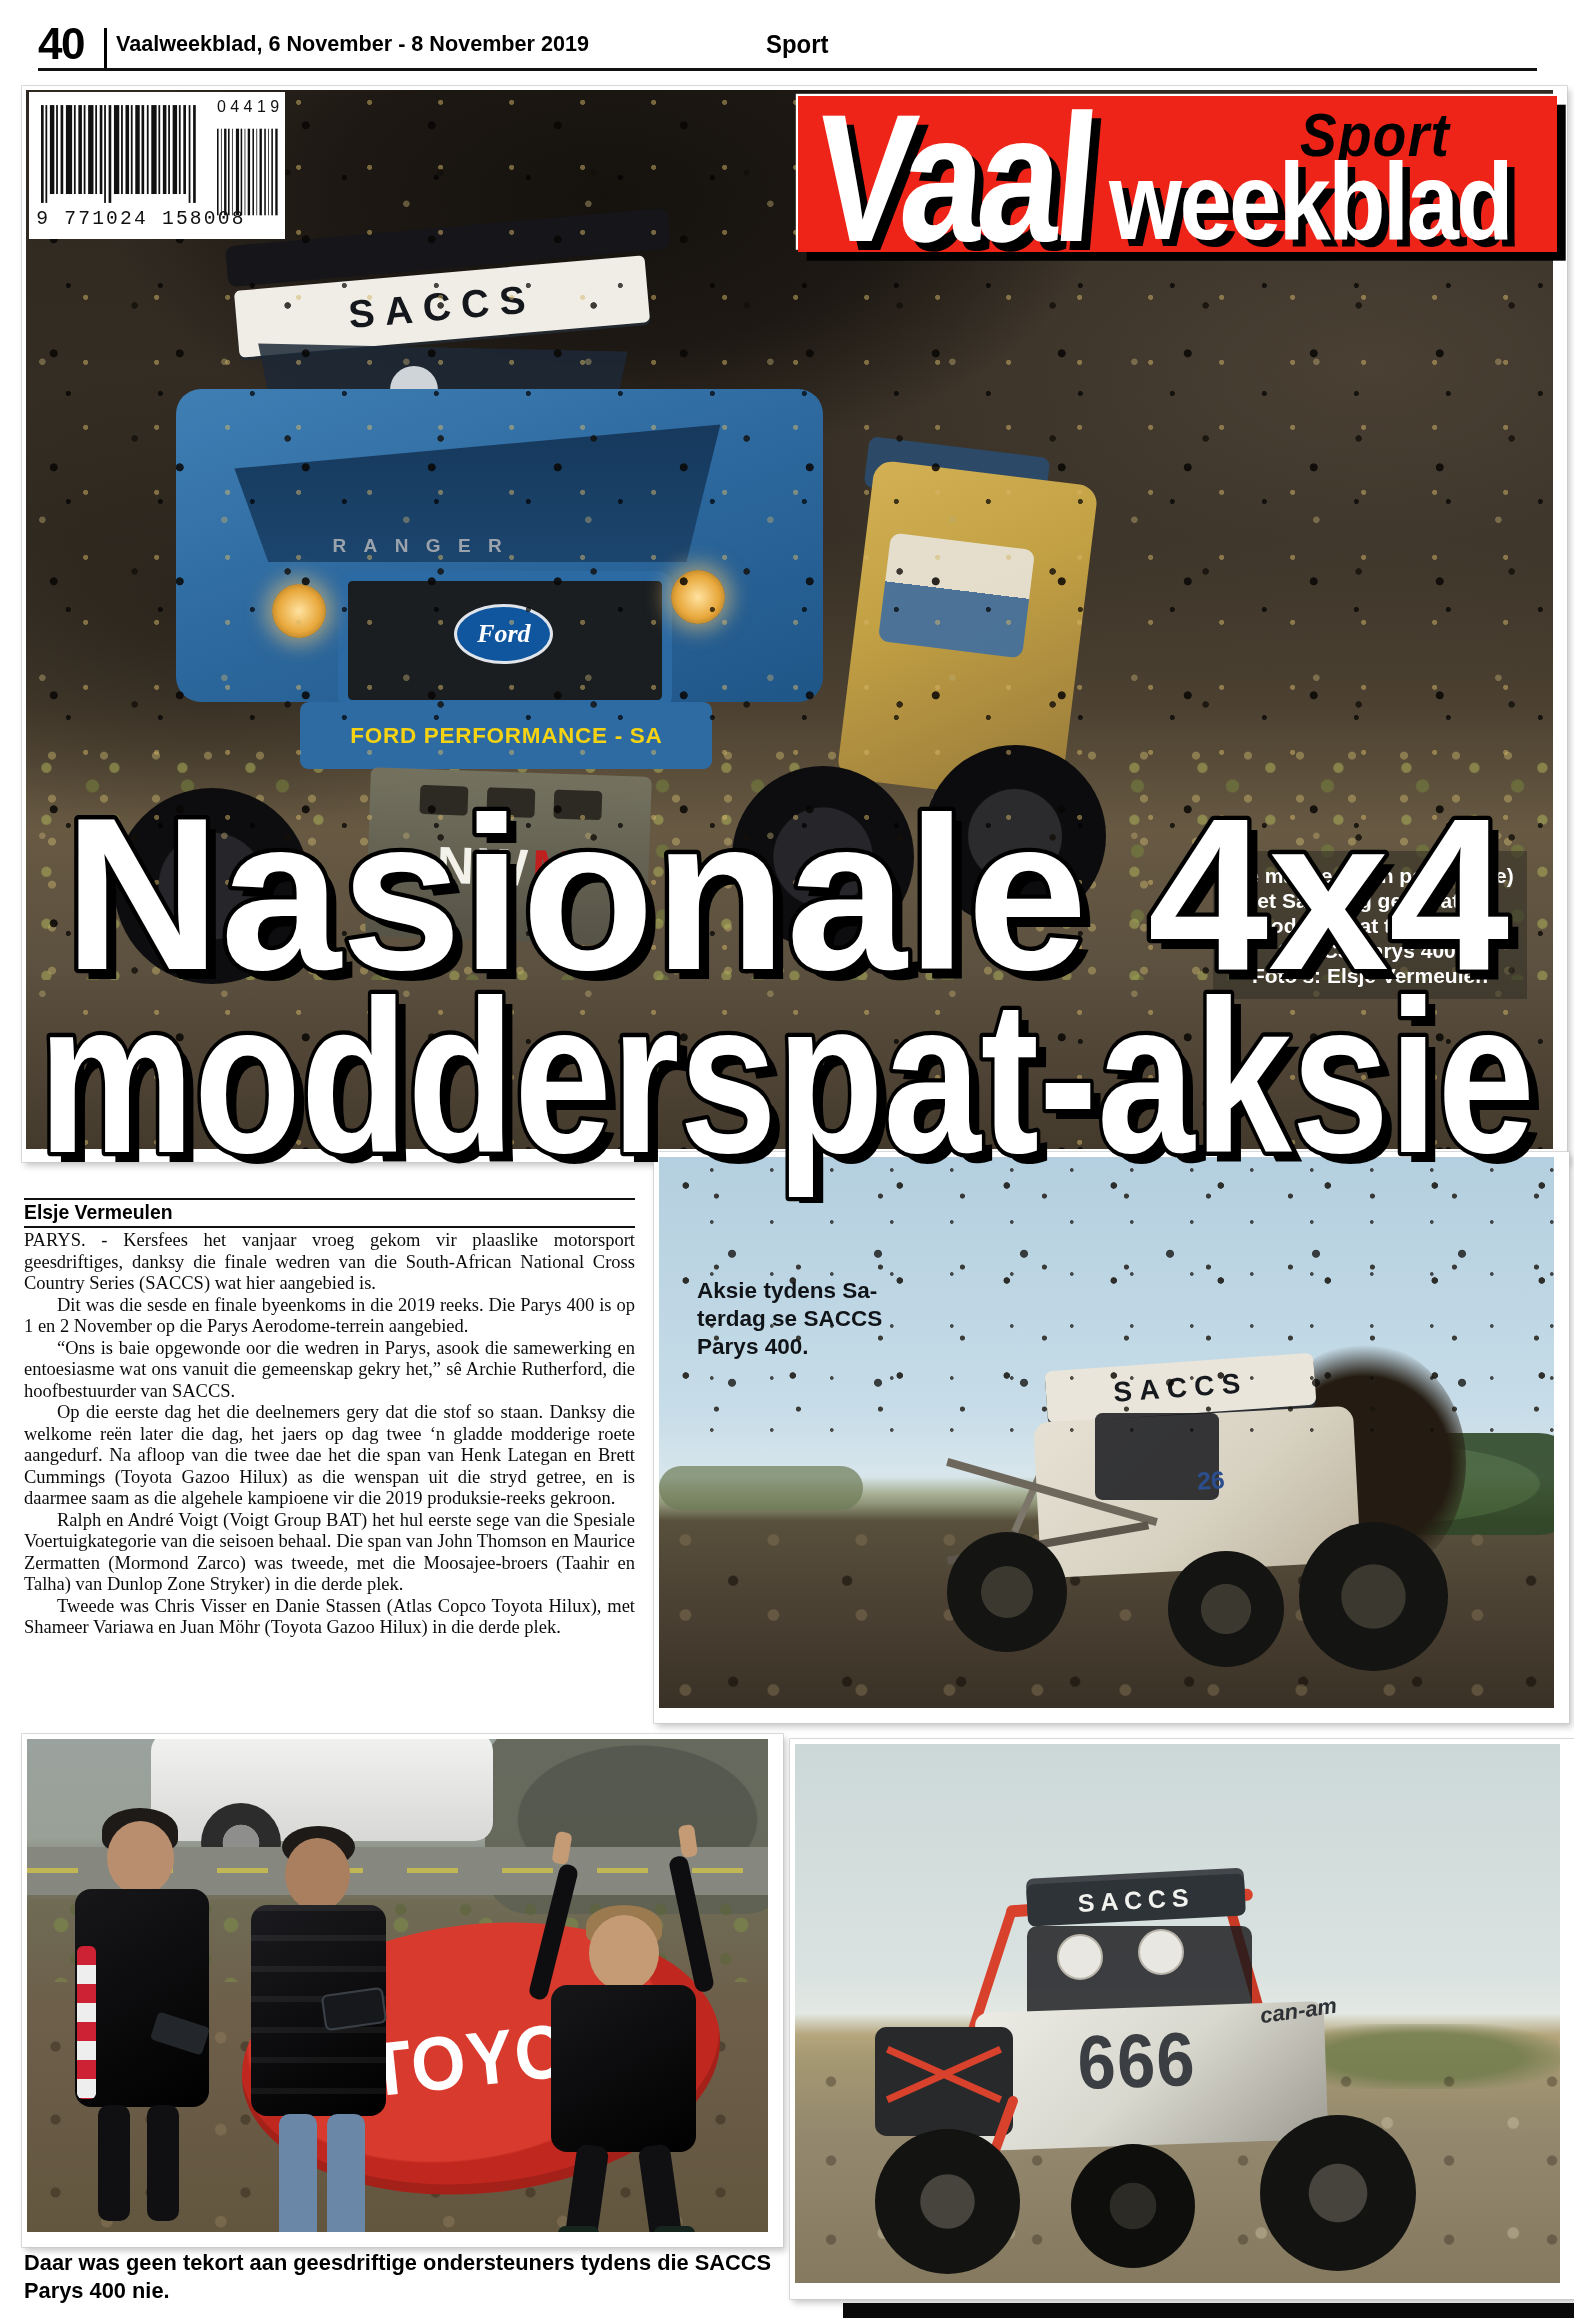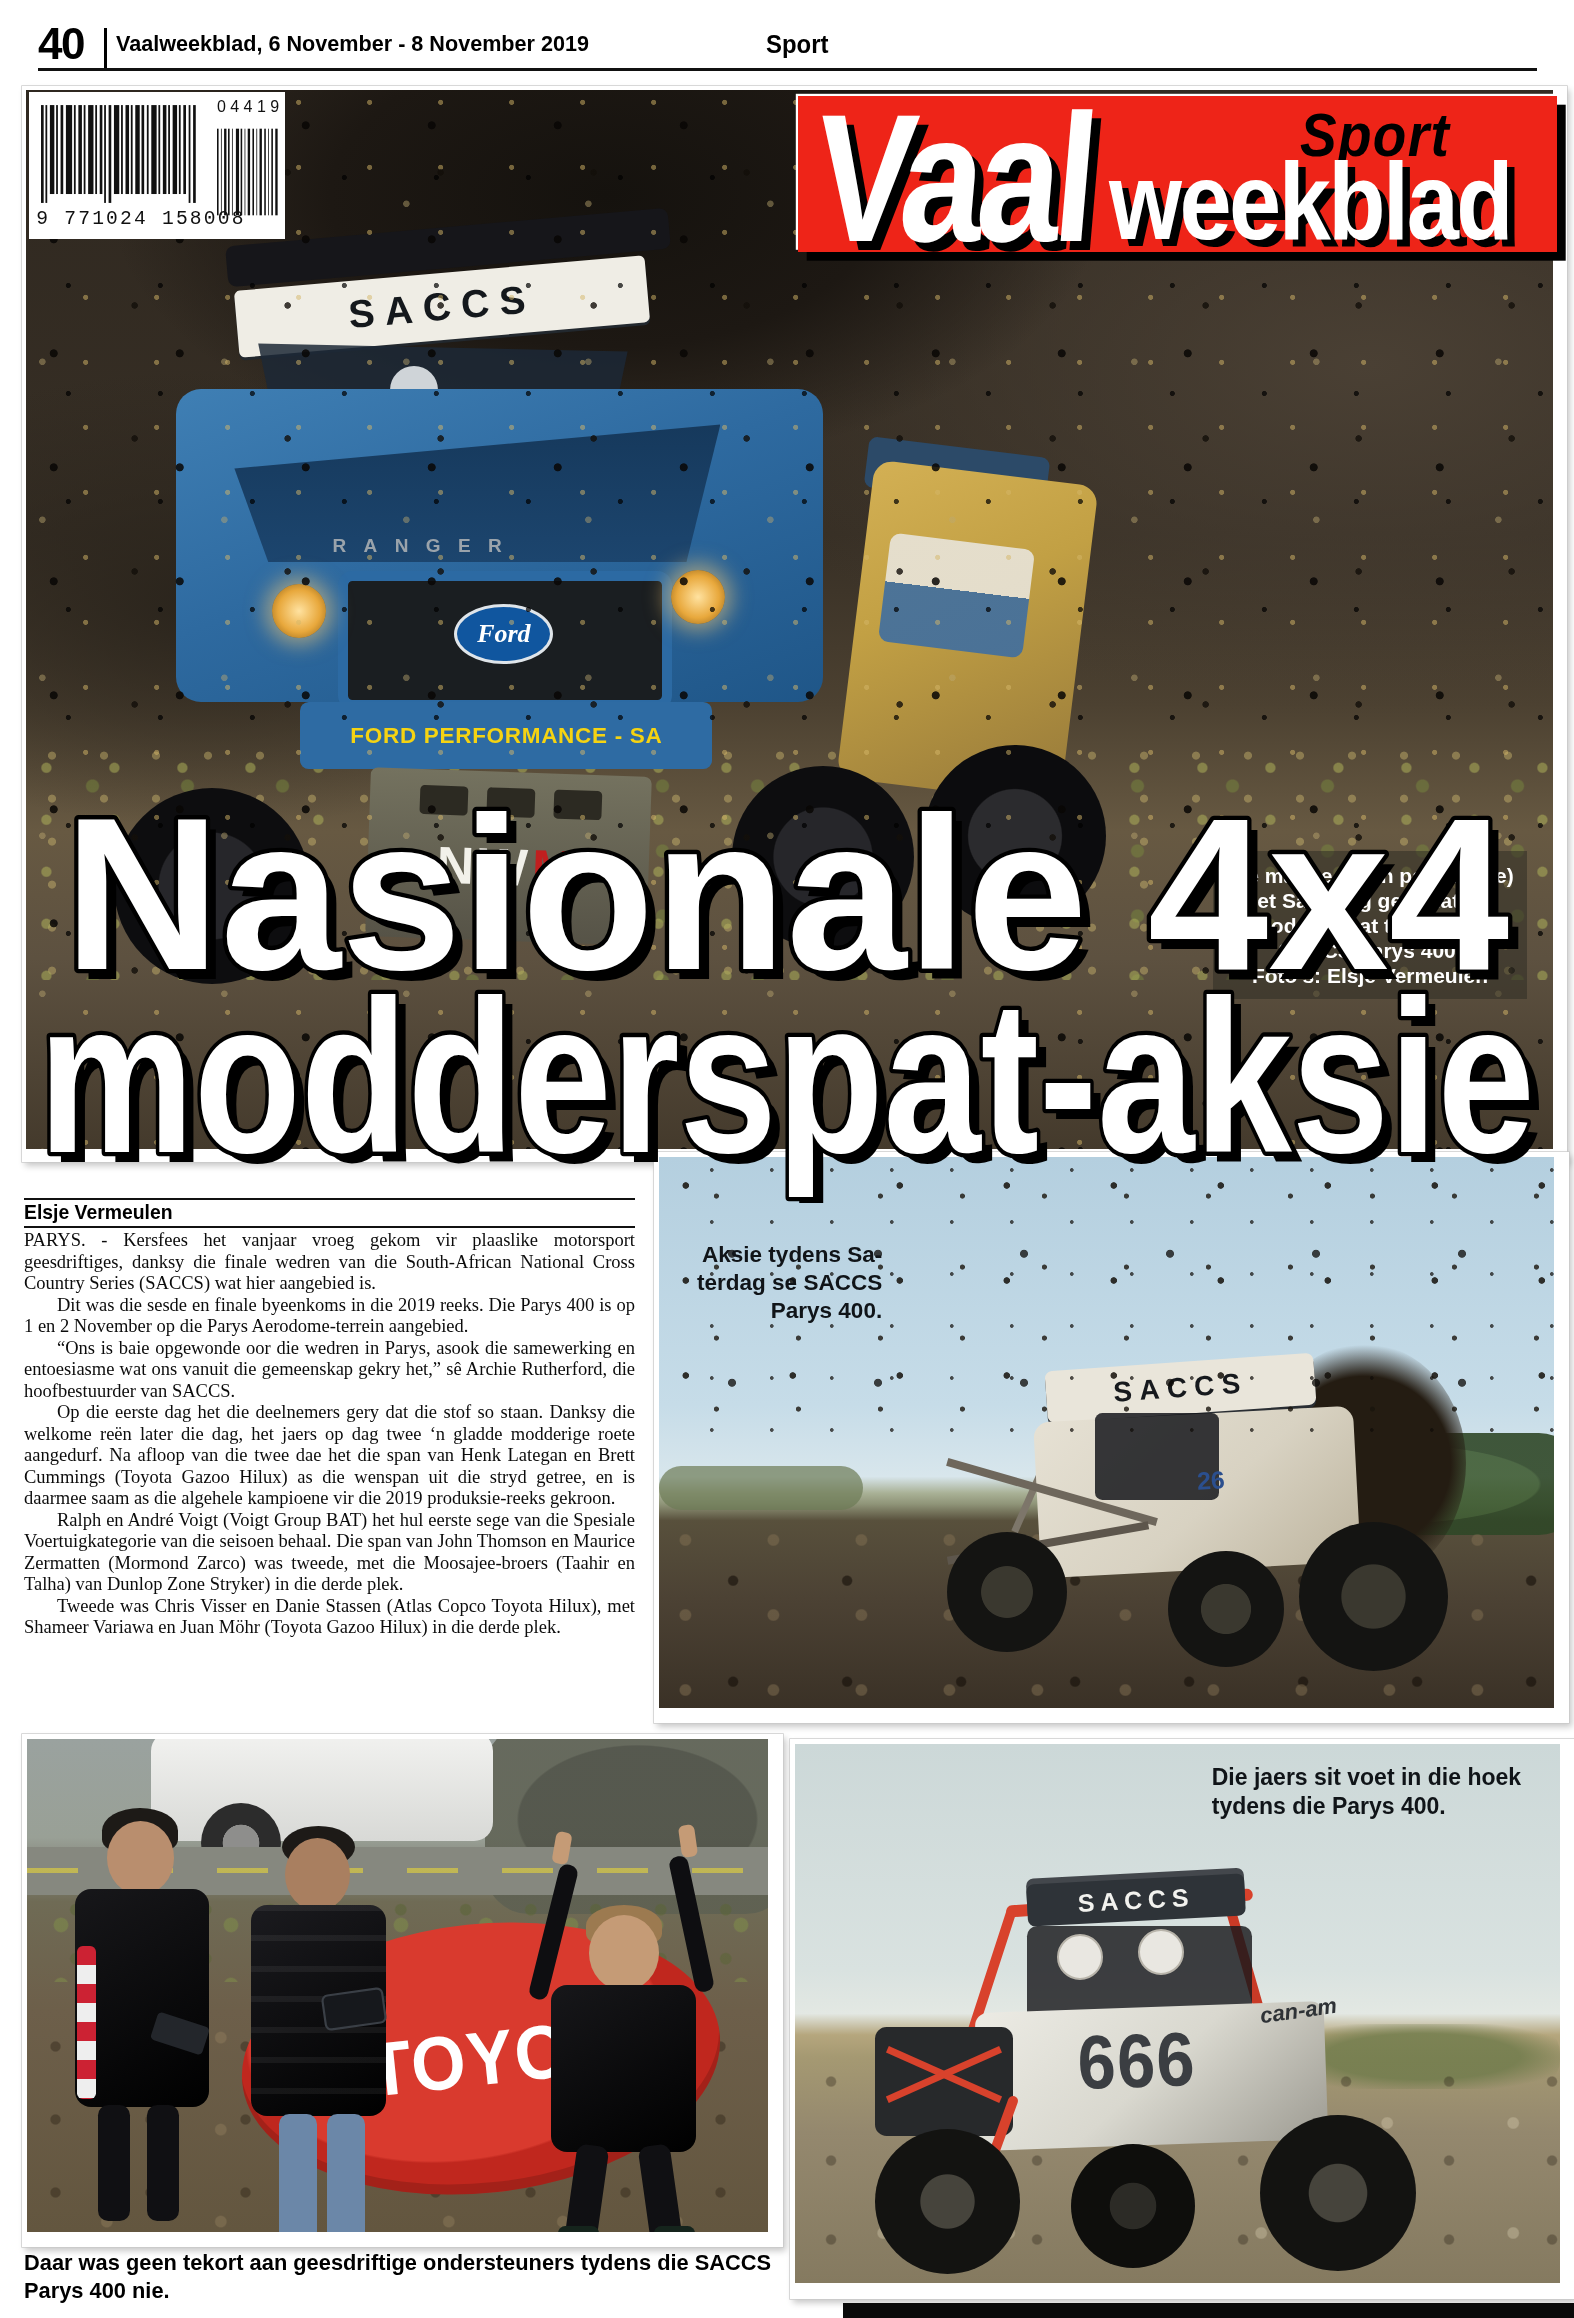--- a/index.html
+++ b/index.html
@@ -146,21 +146,21 @@
   .b2-mesh{position:absolute;left:145px;top:92px;width:124px;height:87px;background:rgba(22,24,28,.85);border-radius:7.3px;}
   .b2-body{position:absolute;left:87px;top:93px;width:320px;height:156px;border-radius:16px;transform:rotate(-3deg);
            background:linear-gradient(140deg,#e6e1d4 0%,#d8d2c2 55%,#bdb49e 100%);}
   .b2-num{position:absolute;left:247px;top:145px;font-weight:bold;font-size:25px;color:#2b4f8e;transform:rotate(-3deg);}
   .b2-nose1{position:absolute;left:-7.3px;top:167px;width:218px;height:8px;background:#6e675c;transform:rotate(16deg);}
   .b2-nose2{position:absolute;left:-4.4px;top:218px;width:204px;height:8px;background:#5d564c;transform:rotate(-10deg);}
   .b2-wheel{position:absolute;border-radius:50%;background:radial-gradient(circle,#3a382f 0 30%,#141412 31% 100%);}
   .b2-wheel.fl{left:-2.9px;top:211px;width:120px;height:120px;}
   .b2-wheel.fr{left:218px;top:230px;width:116px;height:116px;}
   .b2-wheel.rr{left:349px;top:201px;width:149px;height:149px;}
-  .p2-cap{position:absolute;left:38px;top:84px;z-index:5;text-align:right;}
+  .p2-cap{position:absolute;left:38px;top:120px;z-index:5;}
   .p2-cap div{font-weight:bold;font-size:22.5px;line-height:28px;color:#101418;}
 
   
   #photo3{left:22px;top:1734px;width:751px;height:503px;padding:5.1px;}
   .p3-inner{position:absolute;left:5.1px;top:5.1px;width:741px;height:493px;overflow:hidden;
     background:linear-gradient(#9aa29f 0%,#99a096 20%,#8a8d82 24%,#7f8277 28%,#6f6b55 33%,#6d5f4a 55%,#63563f 100%);}
   .p3-trees{position:absolute;right:-22px;top:-14.5px;width:305px;height:189px;border-radius:44px;
             background:radial-gradient(ellipse,#4a4c41 0 55%,#5d6052 56% 100%);opacity:.85;}
   .p3-truck{position:absolute;left:124px;top:-7.3px;width:342px;height:109px;border-radius:19px;
             background:linear-gradient(#f2f2f0,#d8d9d6);}
@@ -496,24 +496,20 @@
         <div class="b4-num">666</div>
         <div class="b4-brand">can-am</div>
         <div class="b4-nose"></div>
         <div class="b4-x1"></div>
         <div class="b4-x2"></div>
         <div class="b4-shock"></div>
         <div class="b4-wheel fl"></div>
         <div class="b4-wheel mid"></div>
         <div class="b4-wheel rr"></div>
       </div>
-      <div class="p4-cap">
-          <div class="capline">Die jaers sit voet in die hoek</div>
-          <div class="capline">tydens die Parys 400.</div>
-        </div>
     </div>
   </div>
 
   <div class="abs bottom-cap">
       <div class="capline">Daar was geen tekort aan geesdriftige ondersteuners tydens die SACCS</div>
       <div class="capline">Parys 400 nie.</div>
     </div>
 
   <div class="abs bottom-bar"></div>
 

